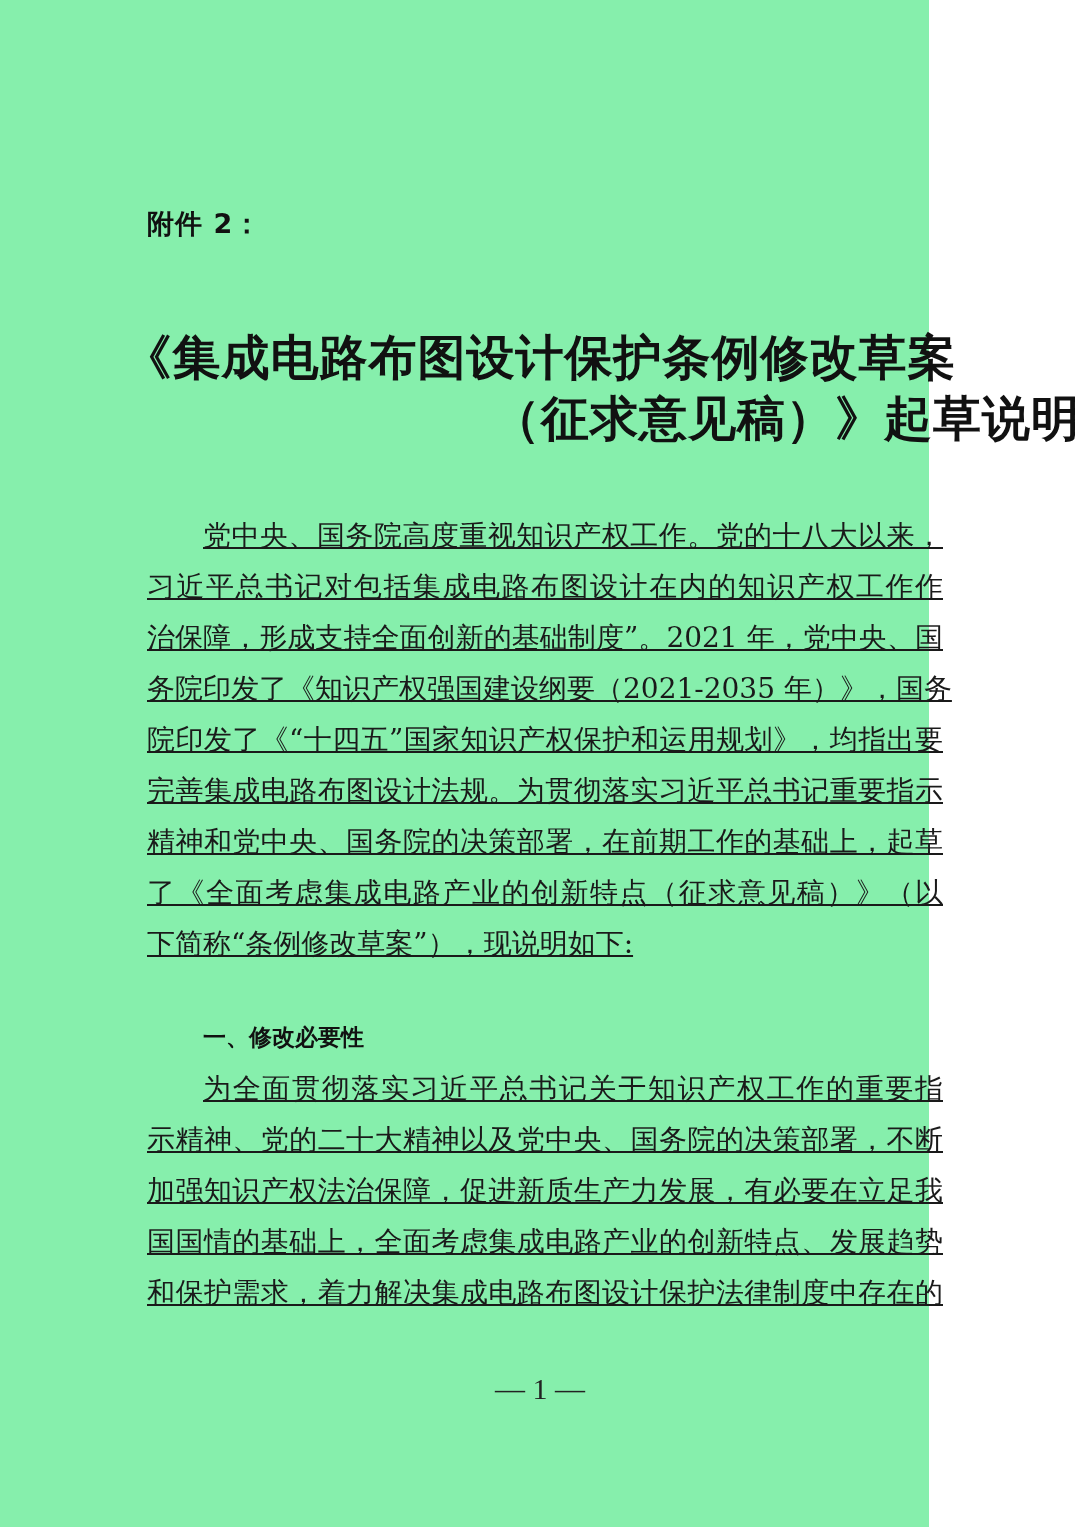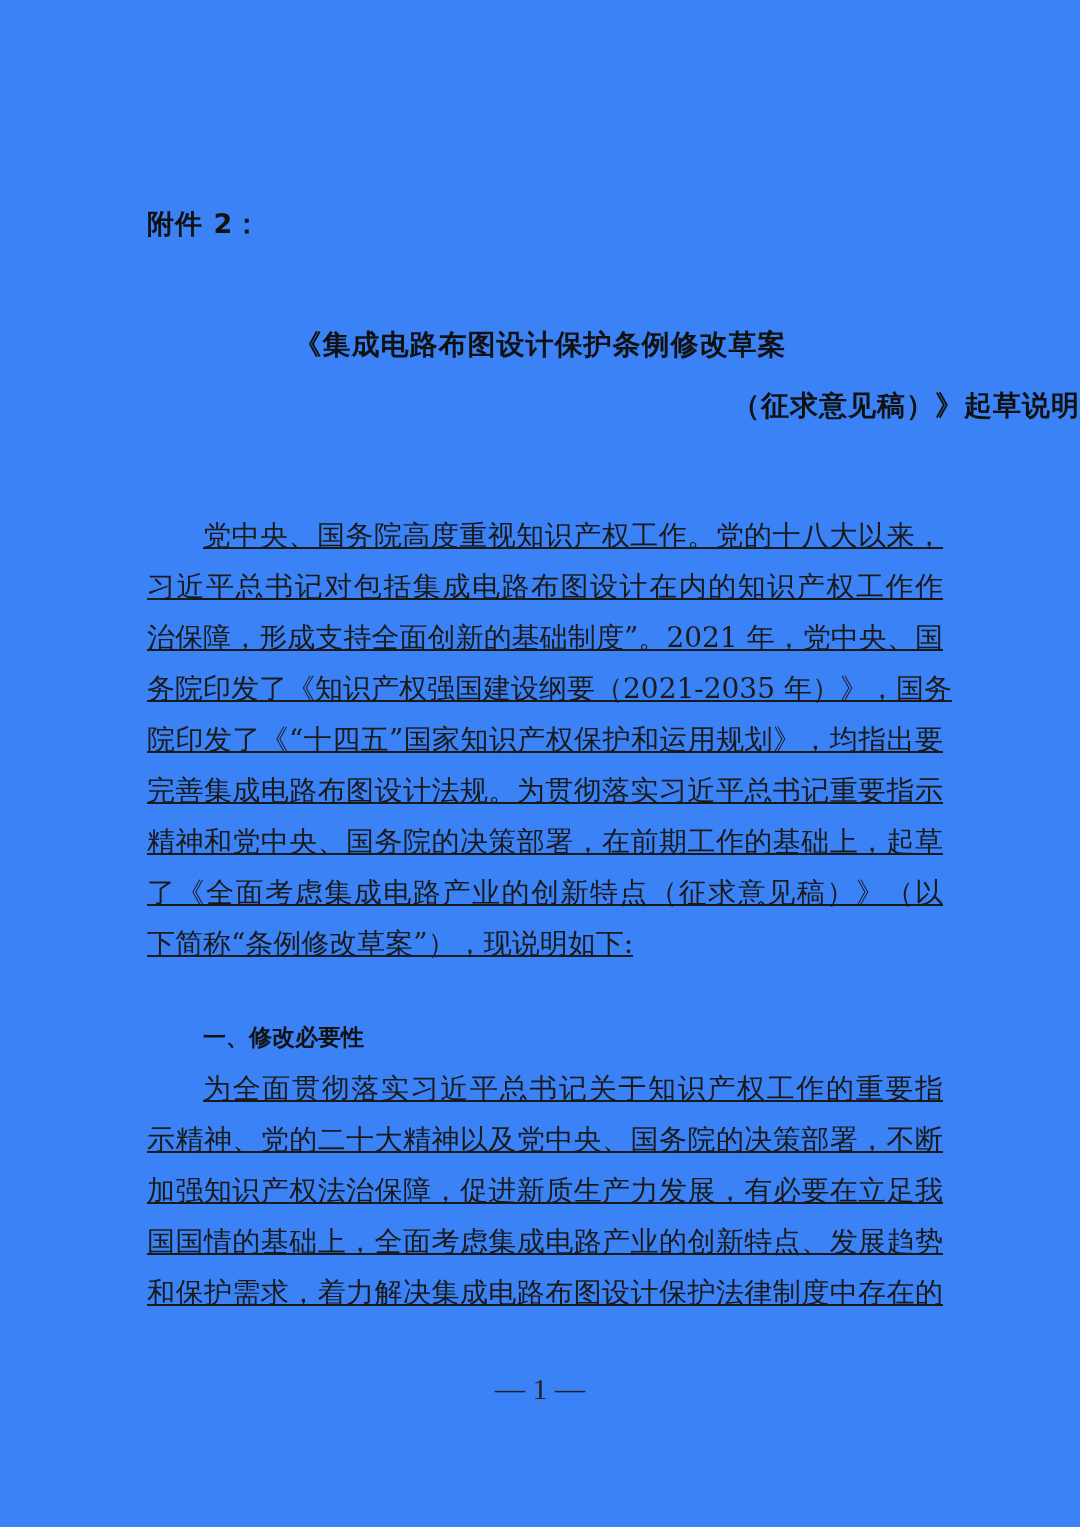--- a/index.html
+++ b/index.html
@@ -1,26 +1,26 @@
 <!DOCTYPE html>
 <html><head>
 <meta charset="utf-8">
 <style>
   html, body { margin: 0; padding: 0; background: #ffffff; }
   body { width: 1080px; height: 1527px; position: relative; overflow: hidden; color: #1a1a1a; }
-  .page { position: absolute; left: 0; top: 0; width: 1080px; height: 1527px; background: #3b82f6; }
+  .page { position: absolute; left: 0; top: 0; width: 929px; height: 1527px; background: #86efac; }
   .attachment {
     position: absolute; left: 147px; top: 206px;
     font-family: "DejaVu Sans", "Liberation Sans", sans-serif;
     font-size: 27px; font-weight: bold; letter-spacing: 1px; color: #111;
   }
   .title {
     position: absolute; left: 0; width: 1080px; text-align: center;
     font-family: "DejaVu Serif", "Liberation Serif", serif;
-    font-size: 28px; font-weight: bold; color: #111; letter-spacing: 1px;
+    font-size: 48px; font-weight: bold; color: #111; letter-spacing: 1px;
   }
   .title.l1 { top: 326px; }
   .title.l2 { top: 387px; text-align: right; }
   .body-text {
     position: absolute; left: 147px; width: 796px;
     font-family: "DejaVu Serif", "Liberation Serif", serif;
     font-size: 28px; color: #1a1a1a;
   }
   .line { height: 51px; line-height: 51px; white-space: nowrap; text-align: justify; text-align-last: justify; text-decoration: underline; }
   .line.last { text-align-last: left; }

